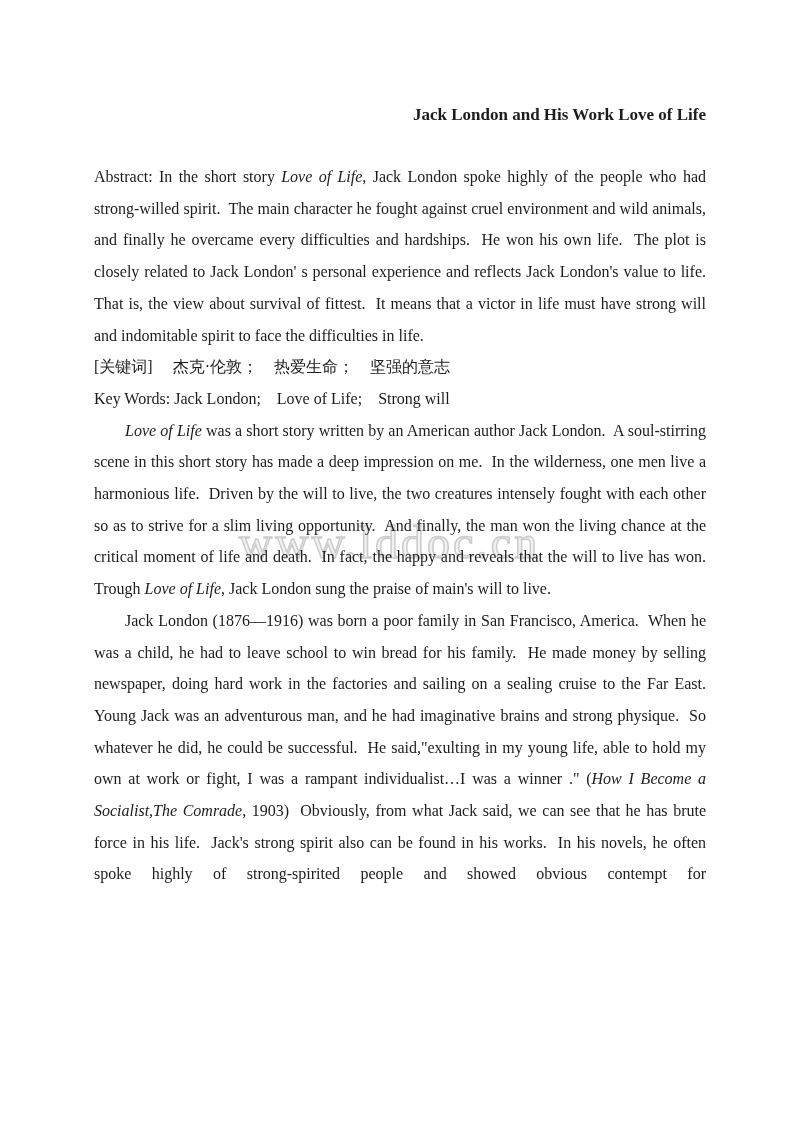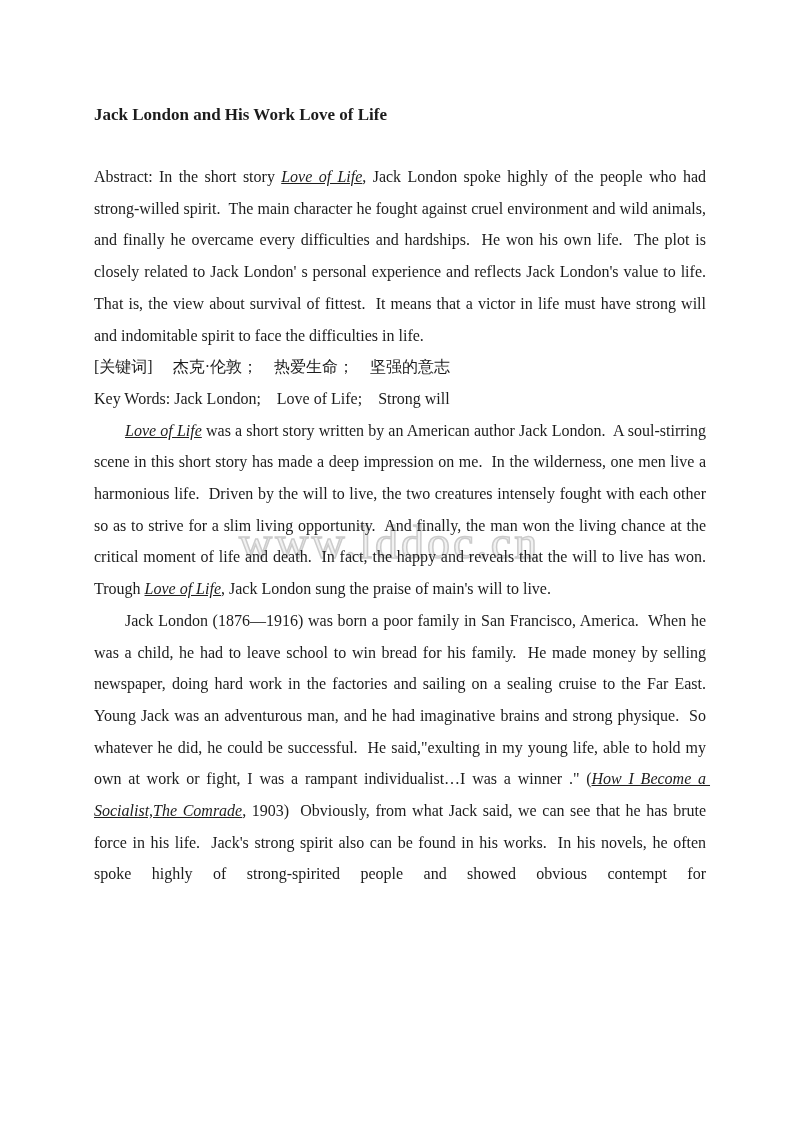--- a/index.html
+++ b/index.html
@@ -38,39 +38,38 @@
     left: 94px;
     top: 104px;
     width: 612px;
     z-index: 1;
   }
   .doc-title {
     margin: 0 0 35px 0;
     font-size: 17px;
     line-height: 22px;
     font-weight: bold;
-    text-align: left;
+    text-align: right;
     white-space: pre-wrap;
   }
   p.para {
     margin: 0;
     font-size: 16px;
     line-height: 31.7px;
     text-align: justify;
     white-space: pre-wrap;
   }
   p.para.indent {
     text-indent: 31px;
   }
   p.para.justify-last {
     text-align-last: justify;
   }
   p.para i {
     font-style: italic;
-    text-decoration: underline;
   }
 </style>
 </head>
 <body>
 
 <div class="page">
 
   <div class="watermark">www.lddoc.cn</div>
 
   <div class="content">

